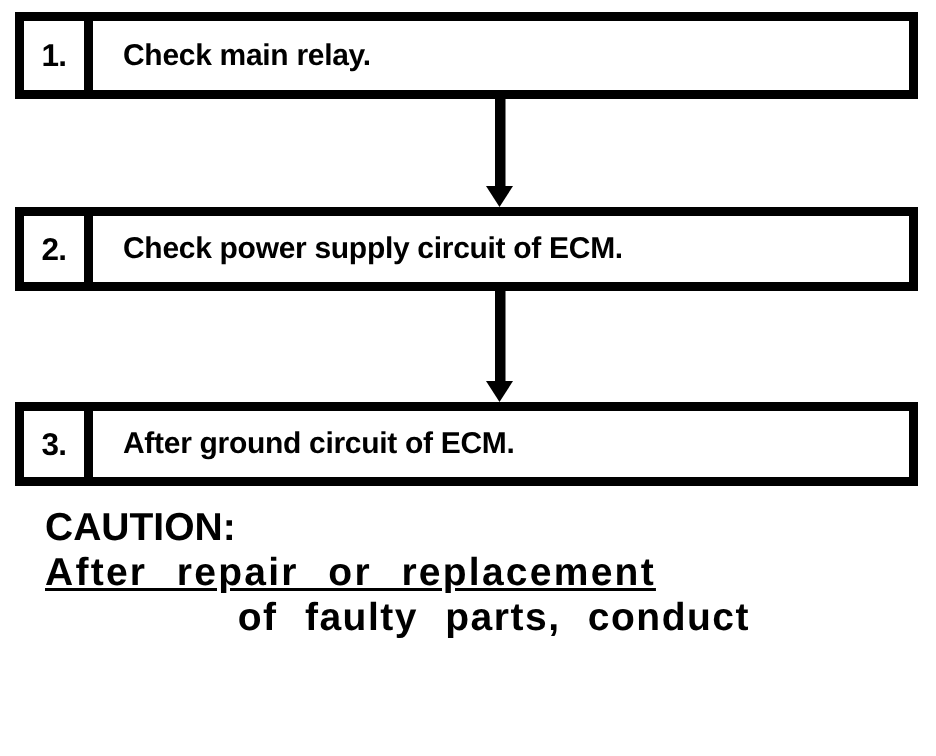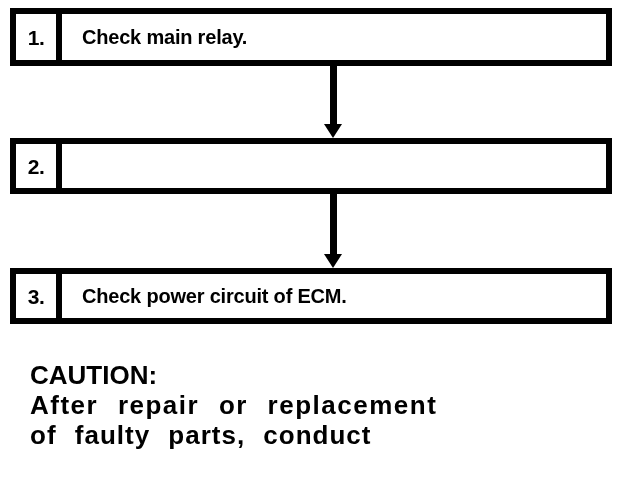--- a/index.html
+++ b/index.html
@@ -96,68 +96,68 @@
   .connector.c2 { top: 194px; height: 74px; }
   .connector.c2 .shaft { height: 62px; }
   .connector.c2 .head  { top: 60px; }
 
   
   .caution {
     position: absolute;
     left: 30px;
     top: 336px;
     width: 470px;
-    margin-top: 24px;
   }
   .caution-title {
     font-size: 26px;
     font-weight: bold;
     line-height: 30px;
     letter-spacing: 0px;
     white-space: nowrap;
   }
   .caution-line {
     font-size: 26px;
     font-weight: bold;
     line-height: 30px;
     letter-spacing: 0px;
     white-space: nowrap;
   }
-  .caution-line.spread-1 { letter-spacing: 1.5px; word-spacing: 11px; }
-  .caution-line.spread-2 { letter-spacing: 1.0px; word-spacing: 10px; }
+  .caution-line.spread-1 { letter-spacing: 1.5px; word-spacing: 11px; text-decoration: underline; }
+  .caution-line.spread-2 { letter-spacing: 1.0px; word-spacing: 10px; text-align: right; }
   .caution-line.spread-3 { letter-spacing: 0.6px; word-spacing: 6px; }
   .caution-line.spread-4 { letter-spacing: 0.6px; word-spacing: 6px; }
 </style>
 </head>
 <body>
 
 <div class="sheet">
 
   <div class="step-box step-1">
     <div class="step-num">1.</div>
     <div class="step-text">Check main relay.</div>
   </div>
 
   <div class="connector c1">
     <div class="shaft"></div>
     <div class="head"></div>
   </div>
 
   <div class="step-box step-2">
     <div class="step-num">2.</div>
+    <div class="step-text">Check power supply circuit of ECM.</div>
   </div>
 
   <div class="connector c2">
     <div class="shaft"></div>
     <div class="head"></div>
   </div>
 
   <div class="step-box step-3">
     <div class="step-num">3.</div>
-    <div class="step-text">Check power circuit of ECM.</div>
+    <div class="step-text">After ground circuit of ECM.</div>
   </div>
 
   <div class="caution">
     <div class="caution-title">CAUTION:</div>
     <div class="caution-line spread-1">After repair or replacement</div>
     <div class="caution-line spread-2">of faulty parts, conduct</div>
   </div>
 
 </div>
 

